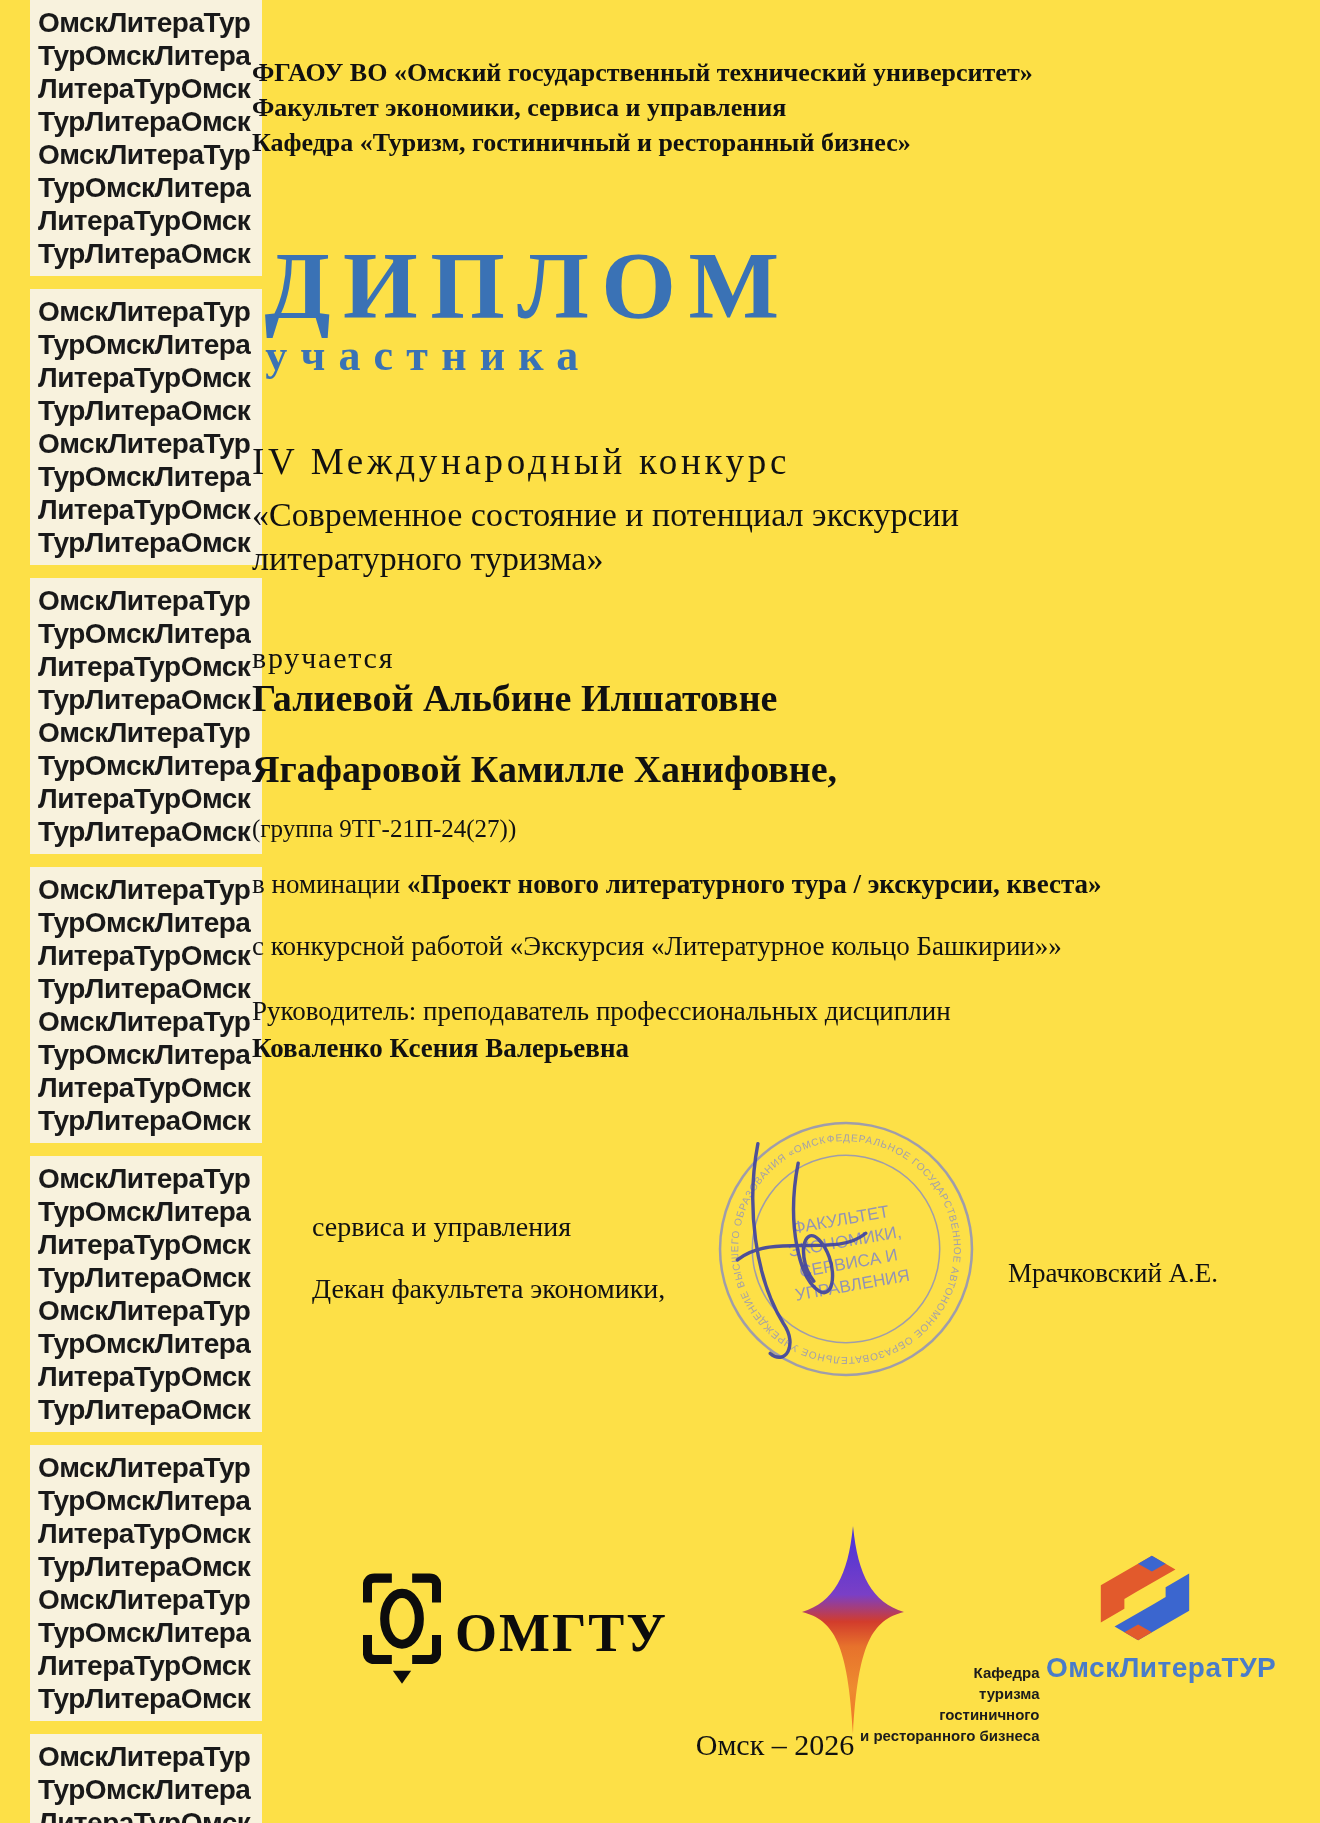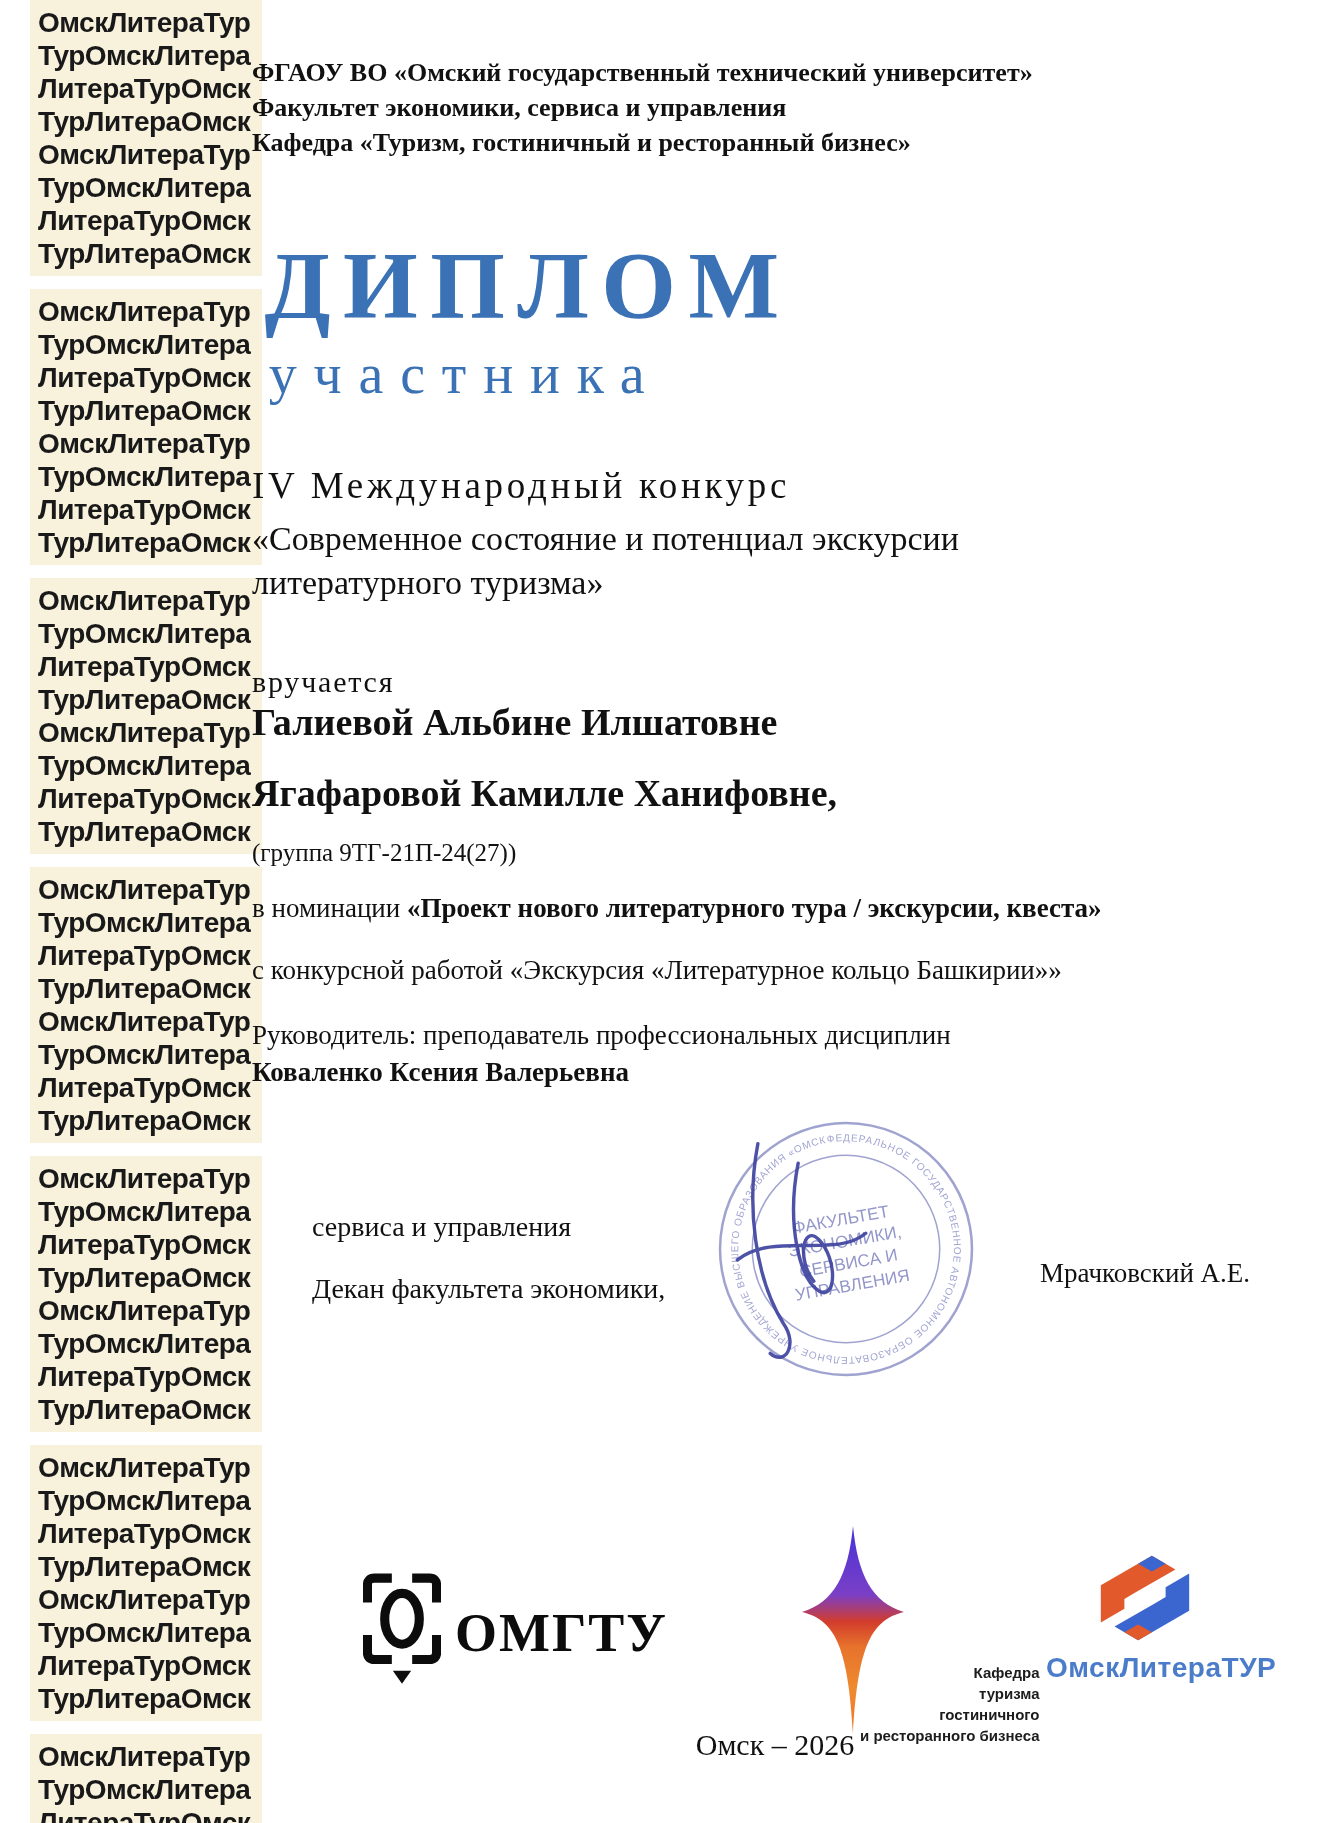--- a/index.html
+++ b/index.html
@@ -1,47 +1,47 @@
 <!DOCTYPE html>
 <html><head>
 <meta charset="utf-8">
 <style>
   html,body{margin:0;padding:0;background:#e9e9e9;}
-  .page{position:relative;width:1320px;height:1823px;background:#ffffff;overflow:hidden;
+  .page{position:relative;width:1320px;height:1823px;background:#fde047;overflow:hidden;
         font-family:"Liberation Serif",serif;color:#111;margin:0 auto;}
 
   
   .wm-col{position:absolute;left:30px;top:0;width:232px;height:1823px;overflow:hidden;}
   .wm-block{background:#f8f2dd;padding:6px 0 6px 8px;margin-bottom:13px;}
   .wm-line{font-family:"Liberation Sans",sans-serif;font-weight:700;font-size:28px;
            line-height:33px;color:#191919;white-space:nowrap;overflow:hidden;letter-spacing:-0.5px;}
 
   
   .main{position:absolute;left:252px;top:0;width:1046px;text-align:left;}
   .org-line{font-size:26px;font-weight:700;line-height:35px;}
   .org-first{margin-top:55px;}
   .diploma{margin-top:78px;font-size:96px;font-weight:700;letter-spacing:.13em;text-indent:.13em;
            color:#3a72b5;line-height:1;}
-  .diploma-sub{margin-top:12px;font-size:56px;font-weight:400;letter-spacing:.30em;text-indent:.30em;
+  .diploma-sub{font-size:44px;font-weight:700;letter-spacing:.30em;text-indent:.30em;
            color:#3a72b5;line-height:1;}
   .contest-1{margin-top:64px;font-size:37px;letter-spacing:.10em;line-height:1.1;}
   .contest-2{margin-top:10px;font-size:34px;line-height:44px;}
   .contest-3{font-size:34px;line-height:44px;}
   .presented{margin-top:60px;font-size:30px;letter-spacing:.06em;}
   .recipient{margin-top:24px;font-size:38px;font-weight:700;line-height:47px;}
   .group{margin-top:22px;font-size:25px;}
   .nomination{margin-top:26px;font-size:27px;}
   .nomination b{font-weight:700;}
   .work{margin-top:31px;font-size:27px;}
   .supervisor{margin-top:31px;font-size:27px;line-height:37px;}
   .supervisor-name{font-weight:700;font-size:27px;line-height:37px;}
 
   
   .dean{position:absolute;left:312px;top:1196px;font-size:28px;line-height:62px;text-align:left;}
-  .signer{position:absolute;left:1040px;top:1258px;font-size:27px;}
+  .signer{position:absolute;left:1008px;top:1258px;font-size:27px;}
   .stamp{position:absolute;left:715px;top:1118px;width:262px;height:262px;transform:rotate(-10deg);}
 
   
   .omgtu-icon{position:absolute;left:363px;top:1572px;width:78px;height:120px;}
   .omgtu-label{position:absolute;left:455px;top:1602px;font-family:Liberation Serif, serif;
                font-weight:700;font-size:54px;letter-spacing:2px;color:#0c0c0c;}
   .star-logo{position:absolute;left:800px;top:1524px;width:106px;height:214px;}
   .dept-caption{position:absolute;left:860px;top:1662px;text-align:right;
                 font-family:"Liberation Sans",sans-serif;font-weight:600;font-size:15px;
                 line-height:21px;color:#1c1c1c;}

